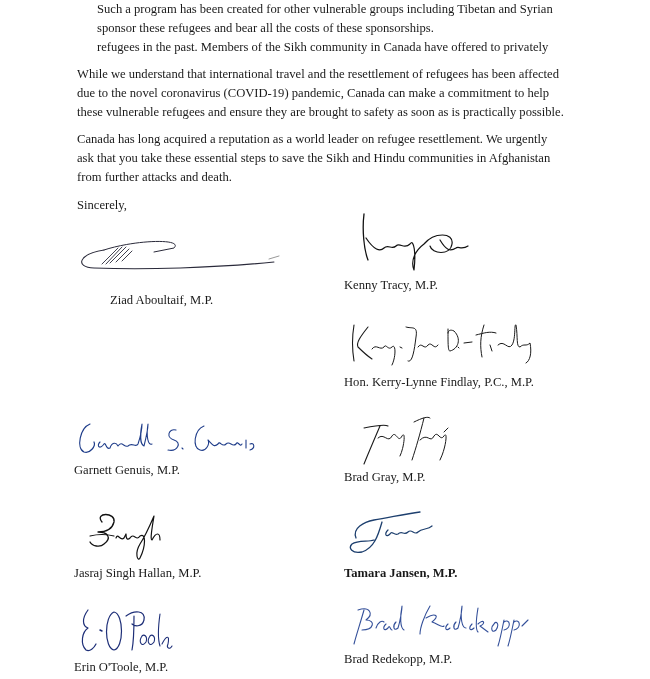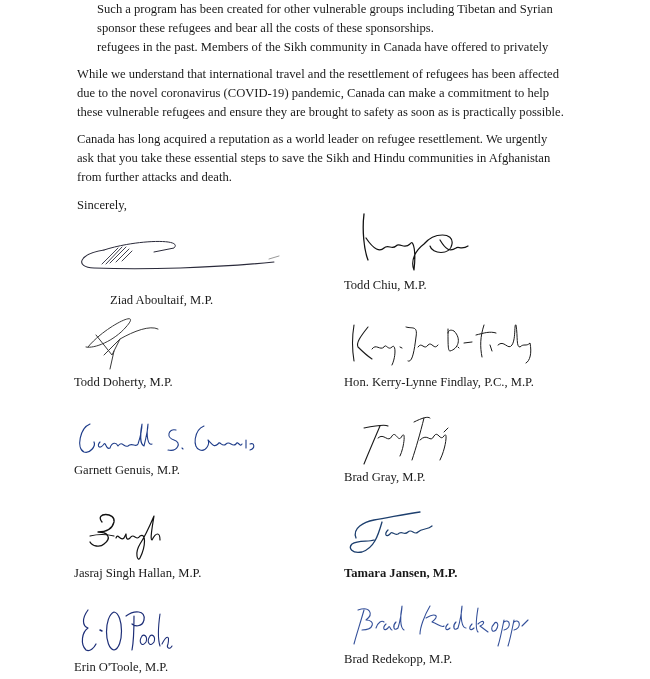--- a/index.html
+++ b/index.html
@@ -57,31 +57,23 @@
     </svg>
     <div class="sig-name" style="top:71px;margin-left:36px;">Ziad Aboultaif, M.P.</div>
   </div>
 
   <div class="sig-block" style="left:344px; top:210px; height:80px;">
     <svg class="sig-img" width="150" height="66" viewBox="0 0 150 66">
       <path d="M20,4 C18,20 20,40 24,50" stroke="#111" stroke-width="1.3"></path>
       <path d="M22,28 C30,40 36,42 40,38 C44,34 48,40 52,36 C56,32 60,40 66,34 C70,28 72,44 70,60 C66,50 72,40 80,34 C90,22 110,22 108,34 C106,46 88,44 86,36" stroke="#111" stroke-width="1.2"></path>
       <path d="M96,30 C102,40 106,42 112,38 C114,36 118,40 124,36" stroke="#111" stroke-width="1.2"></path>
     </svg>
-    <div class="sig-name" style="top:68px;">Todd Chiu, M.P.</div>
+    <div class="sig-name" style="top:68px;">Kenny Tracy, M.P.</div>
   </div>
 
-  <div class="sig-block" style="left:74px; top:307px; height:80px;">
-    <svg class="sig-img" width="120" height="65" viewBox="0 0 120 65">
-      <path d="M14,40 C30,20 70,0 52,20 C40,34 20,42 12,40" stroke="#3a3a3a" stroke-width="1"></path>
-      <path d="M22,28 L38,48 L46,32 L30,48 M46,32 C60,24 76,18 84,22" stroke="#3a3a3a" stroke-width="1"></path>
-      <path d="M40,44 L36,62" stroke="#3a3a3a" stroke-width="1"></path>
-    </svg>
-    <div class="sig-name" style="top:68px;">Todd Doherty, M.P.</div>
-  </div>
 
   <div class="sig-block" style="left:344px; top:317px; height:70px;">
     <svg class="sig-img" width="200" height="50" viewBox="0 0 200 50">
       <path d="M10,8 C8,20 8,32 10,44 M24,10 C16,20 12,26 14,30 C18,34 22,38 28,42" stroke="#1a1a1a" stroke-width="1.1"></path>
       <path d="M28,32 C32,26 36,34 40,30 C42,26 44,34 48,30 C52,26 52,40 48,48" stroke="#1a1a1a" stroke-width="1"></path>
       <path d="M56,30 L58,31 M62,10 C68,12 74,8 72,20 C70,36 68,46 64,44 M74,30 C78,24 80,34 84,28 C88,24 90,34 94,28" stroke="#1a1a1a" stroke-width="1"></path>
       <path d="M104,12 C104,28 104,34 106,34 C114,32 118,22 110,14 C106,12 104,14 104,16 M114,30 L115,31 M120,26 L128,25" stroke="#1a1a1a" stroke-width="1"></path>
       <path d="M140,8 C136,20 136,30 138,40 M132,18 C140,16 146,14 152,16 M146,28 L148,34 M154,28 C160,22 164,34 168,28 C172,22 170,6 172,8 C174,20 172,30 176,30 C180,26 182,30 186,26 C188,36 186,44 182,46" stroke="#1a1a1a" stroke-width="1"></path>
     </svg>
     <div class="sig-name" style="top:58px;">Hon. Kerry-Lynne Findlay, P.C., M.P.</div>

